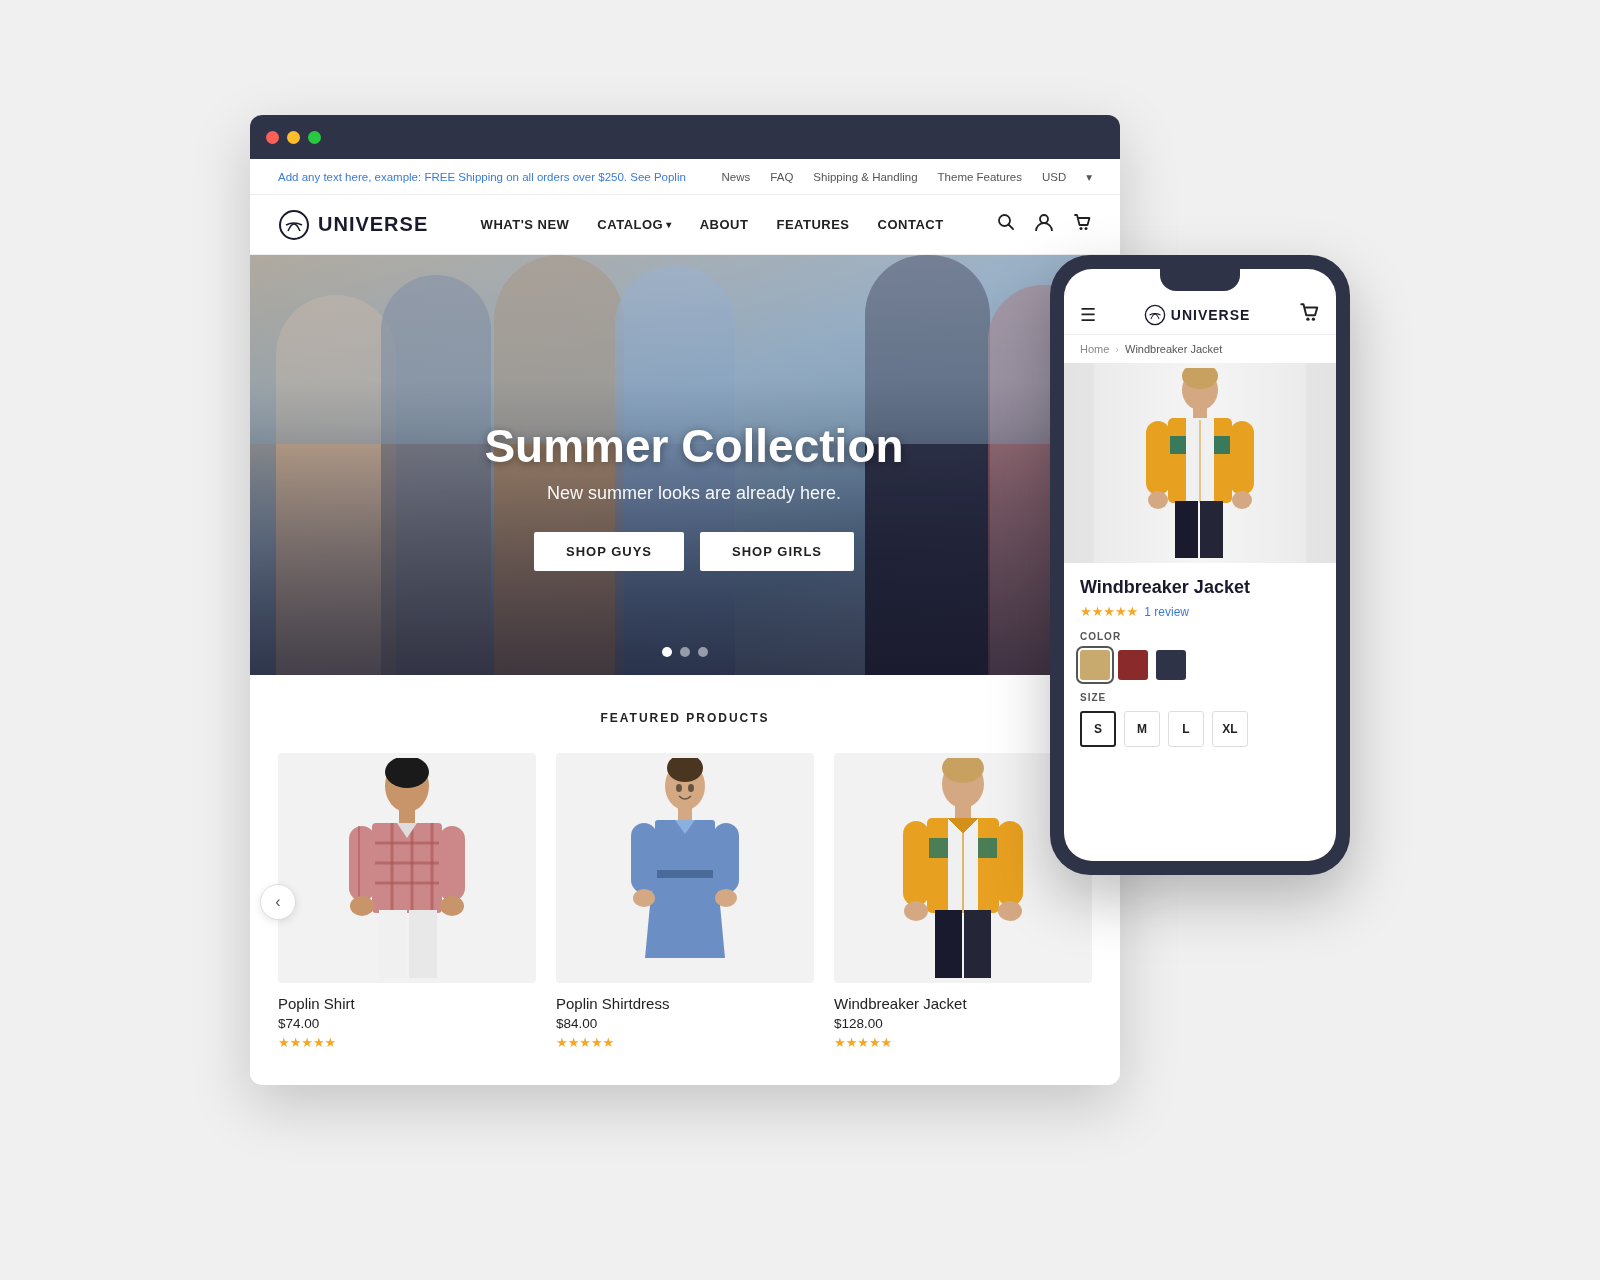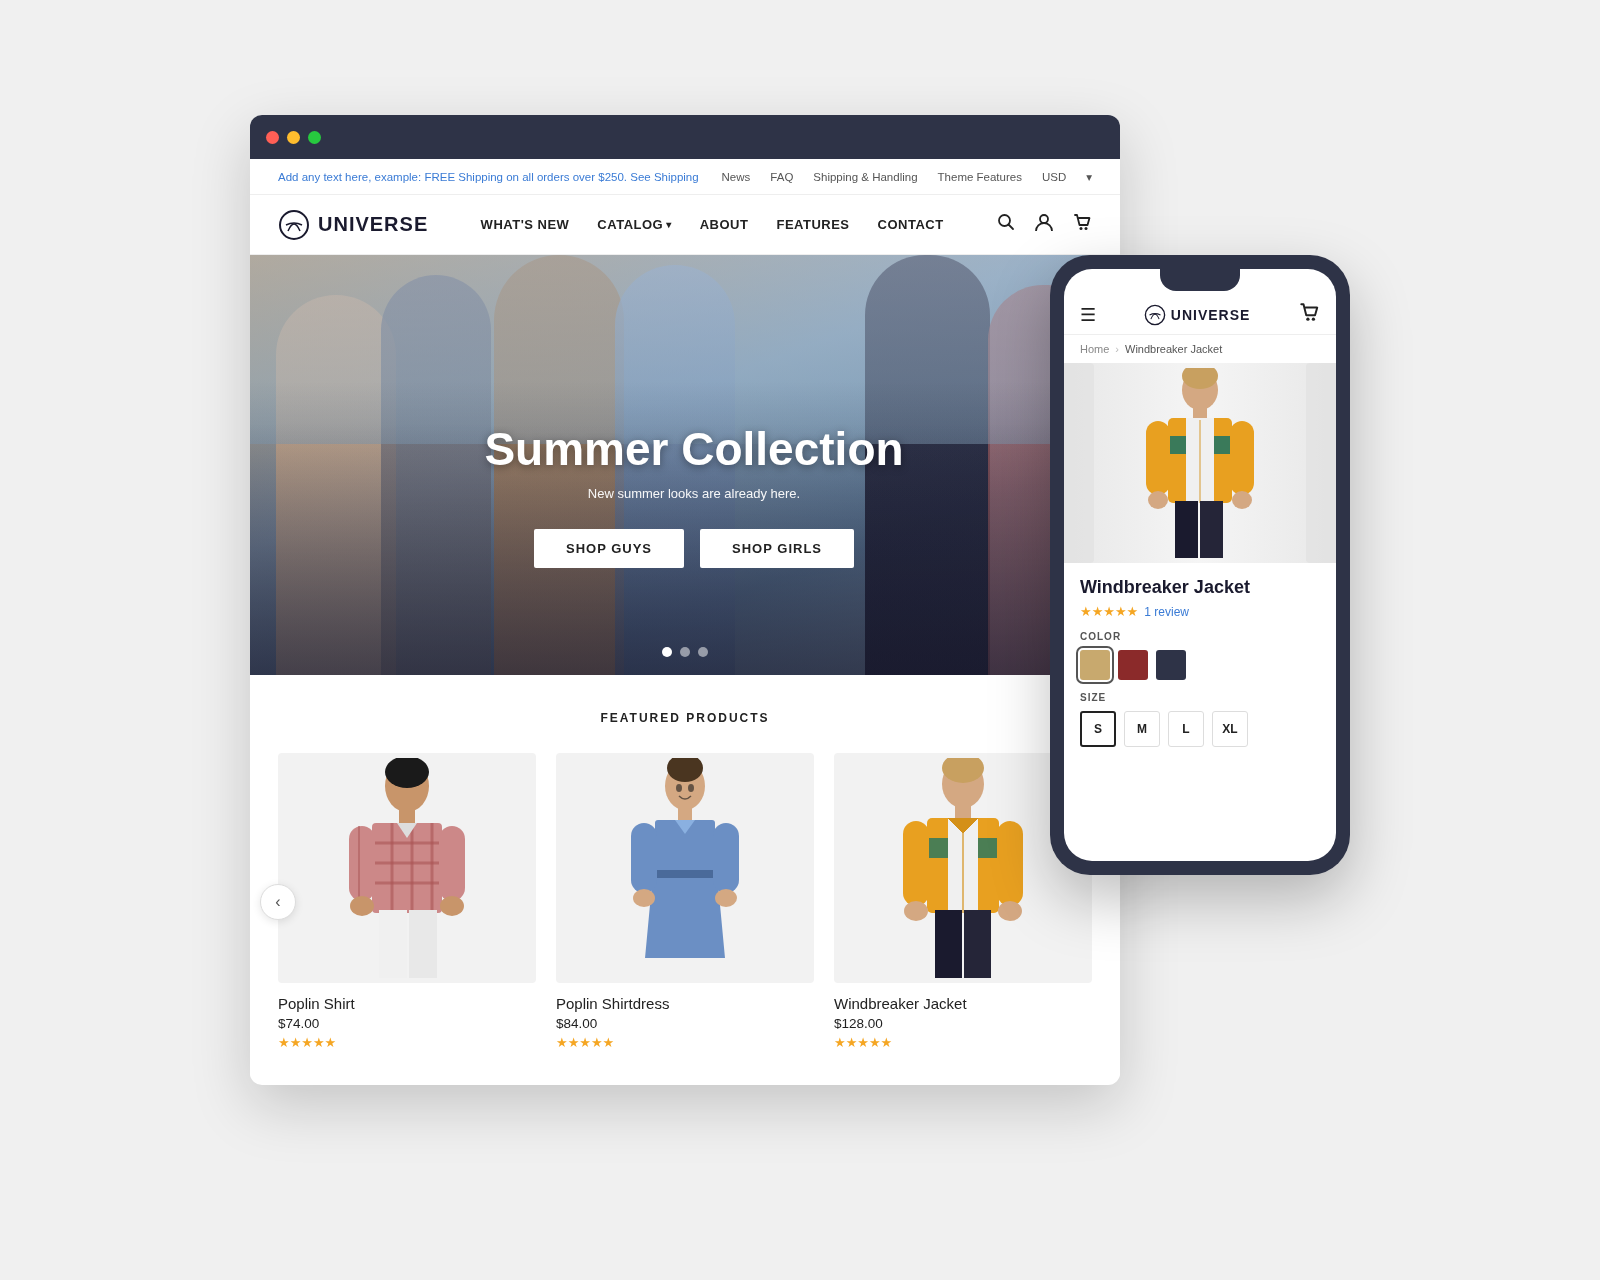--- a/index.html
+++ b/index.html
@@ -127,21 +127,21 @@
       margin-top: 60px;
       margin-left: 18px;
     }
     .hero-title {
       font-size: 46px;
       font-weight: 700;
       text-shadow: 0 2px 8px rgba(0,0,0,0.4);
       margin-bottom: 10px;
     }
     .hero-subtitle {
-      font-size: 13px;
+      font-size: 18px;
       margin-bottom: 28px;
       opacity: 0.95;
     }
     .hero-buttons { display: flex; gap: 16px; justify-content: center; }
     .hero-btn {
       padding: 12px 32px;
       background: #fff;
       color: #222;
       font-size: 13px;
       font-weight: 700;
@@ -365,21 +365,21 @@
 
     <div class="browser-chrome">
       <div class="dot dot-red"></div>
       <div class="dot dot-yellow"></div>
       <div class="dot dot-green"></div>
     </div>
 
     <div class="util-bar">
       <div>
         <span class="util-bar-promo">Add any text here, example: FREE Shipping on all orders over $250.</span>
-        <a class="util-bar-promo">See Shipping</a>
+        <a class="util-bar-promo">See Poplin</a>
       </div>
       <div class="util-bar-links">
         <span>News</span>
         <span>FAQ</span>
         <span>Shipping &amp; Handling</span>
         <span>Theme Features</span>
         <span style="display:flex;align-items:center;gap:3px">USD</span>
         <span>▾</span>
       </div>
     </div>

